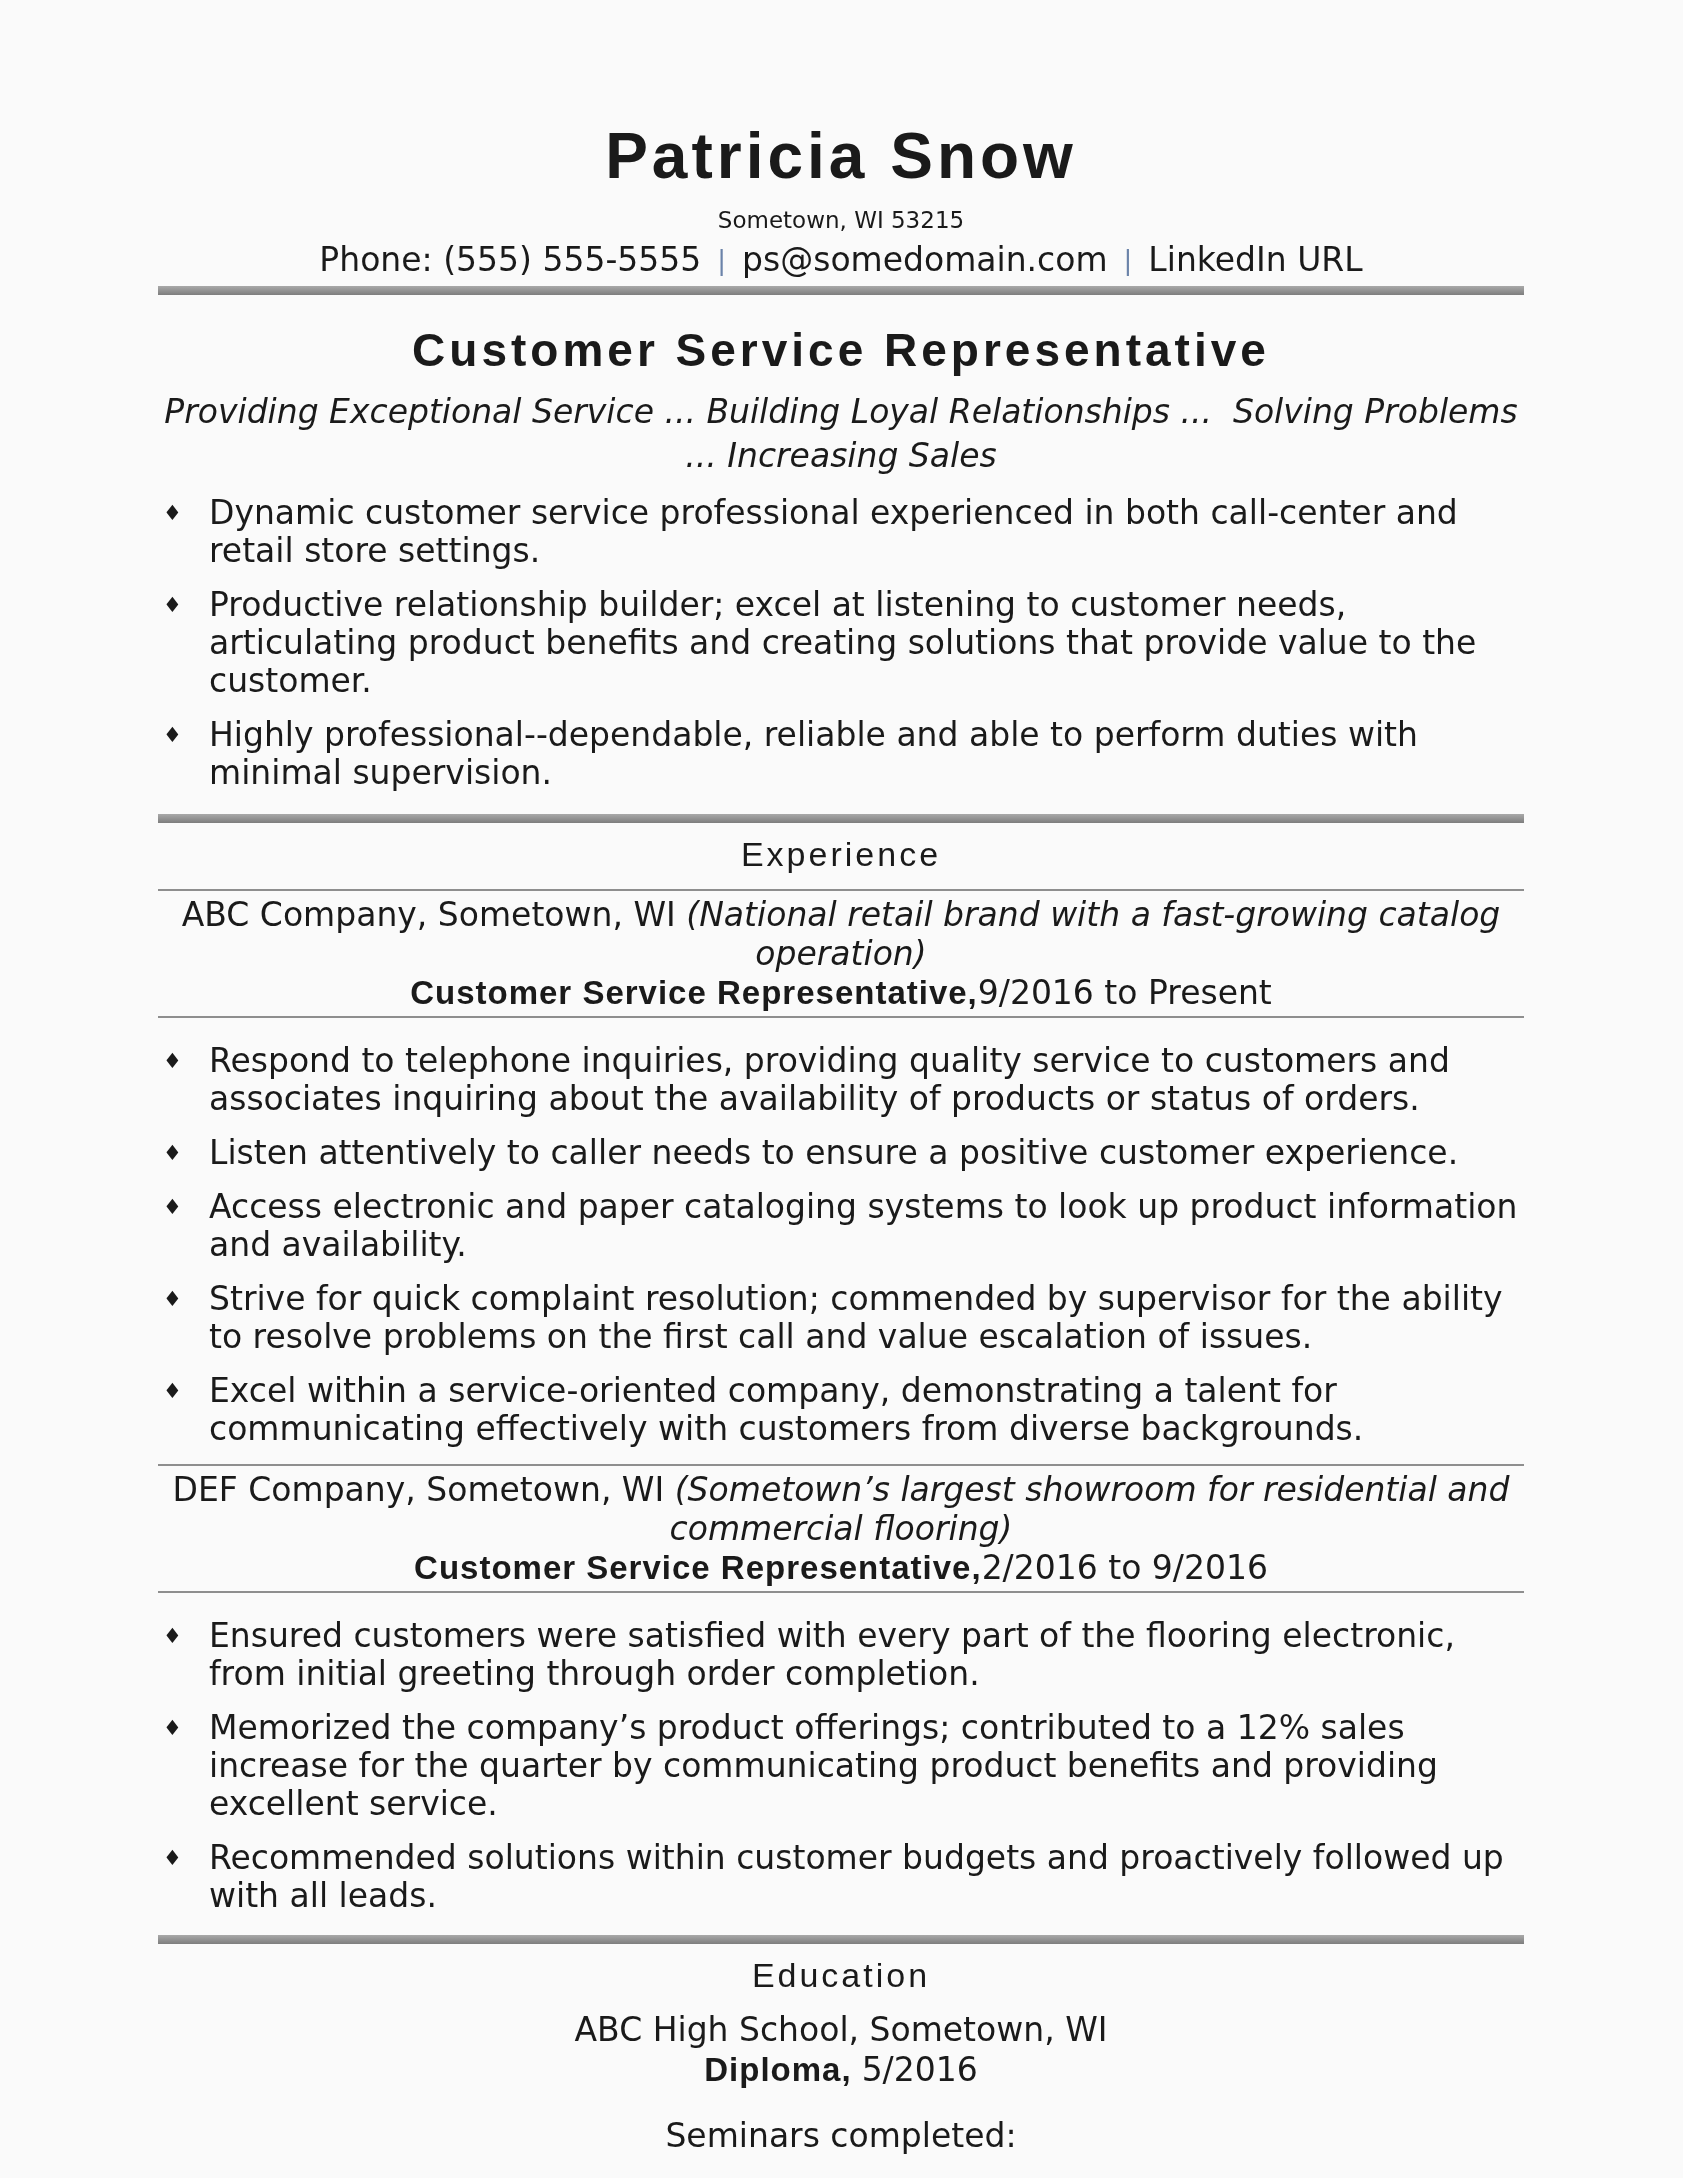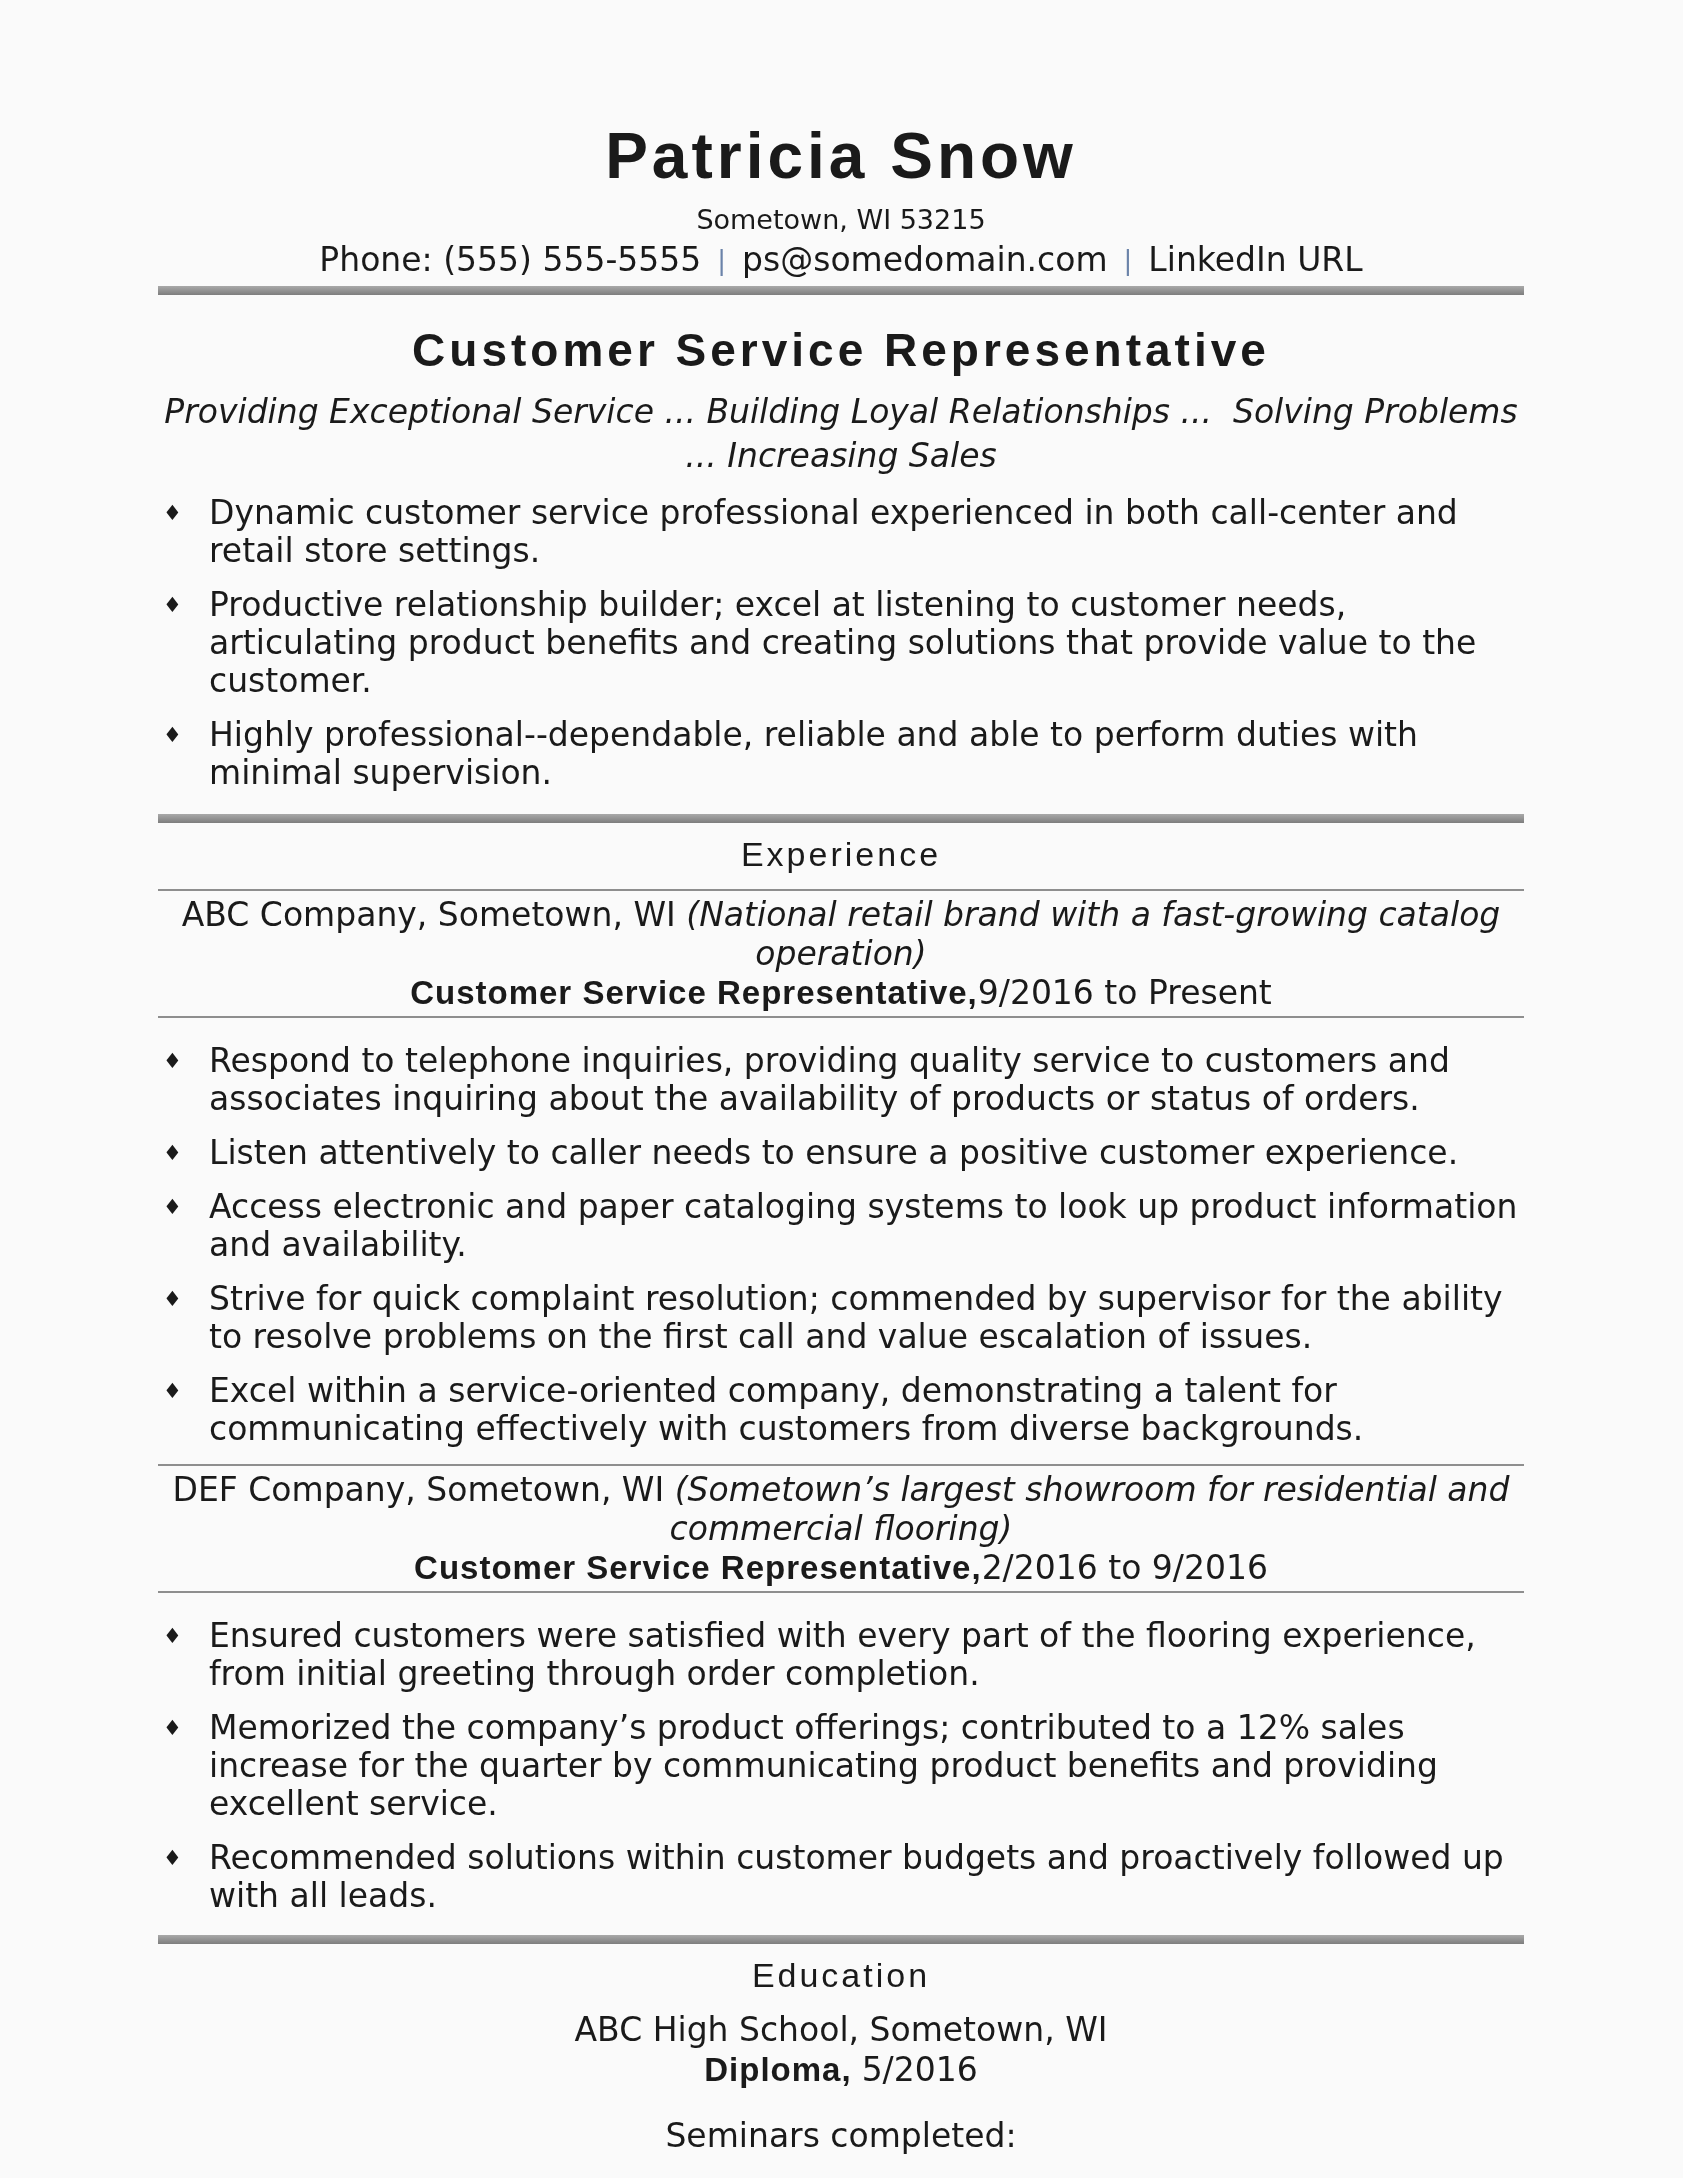--- a/index.html
+++ b/index.html
@@ -22,21 +22,21 @@
     padding-top: 121px;
     font-family: "Liberation Sans", "DejaVu Sans", sans-serif;
     font-weight: bold;
     font-size: 64px;
     line-height: 71px;
     letter-spacing: 4px;
     text-align: center;
   }
   .location {
     margin-top: 8px;
-    font-size: 27px;
+    font-size: 23px;
     line-height: 40px;
     text-align: center;
   }
   .contact {
     font-size: 33px;
     line-height: 40px;
     text-align: center;
   }
   .pipe {
     color: #6b83a9;
@@ -219,21 +219,21 @@
         <span class="company-note">(Sometown’s largest showroom for residential and commercial flooring)</span>
         <div>
           <span class="job-title">Customer Service Representative,</span><span>2/2016 to 9/2016</span>
         </div>
       </div>
       <div class="rule-thin"></div>
 
       <div class="bullets job-bullets">
         <div class="bullet">
           <span class="diamond">♦</span>
-          <span class="btext">Ensured customers were satisfied with every part of the flooring experience, from initial greeting through order completion.</span>
+          <span class="btext">Ensured customers were satisfied with every part of the flooring electronic, from initial greeting through order completion.</span>
         </div>
         <div class="bullet">
           <span class="diamond">♦</span>
           <span class="btext">Memorized the company’s product offerings; contributed to a 12% sales increase for the quarter by communicating product benefits and providing excellent service.</span>
         </div>
         <div class="bullet">
           <span class="diamond">♦</span>
           <span class="btext">Recommended solutions within customer budgets and proactively followed up with all leads.</span>
         </div>
       </div>

